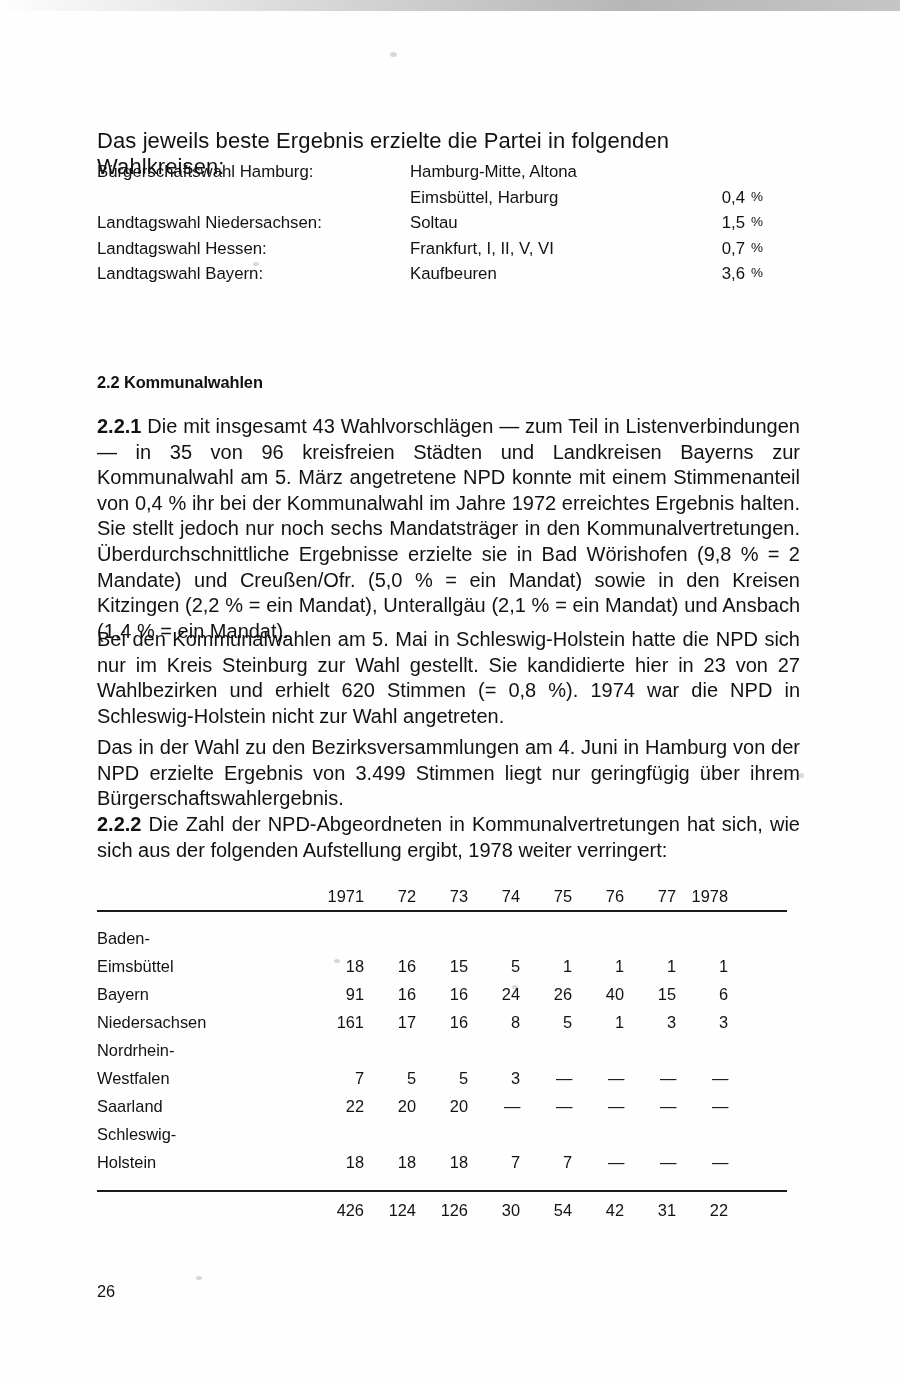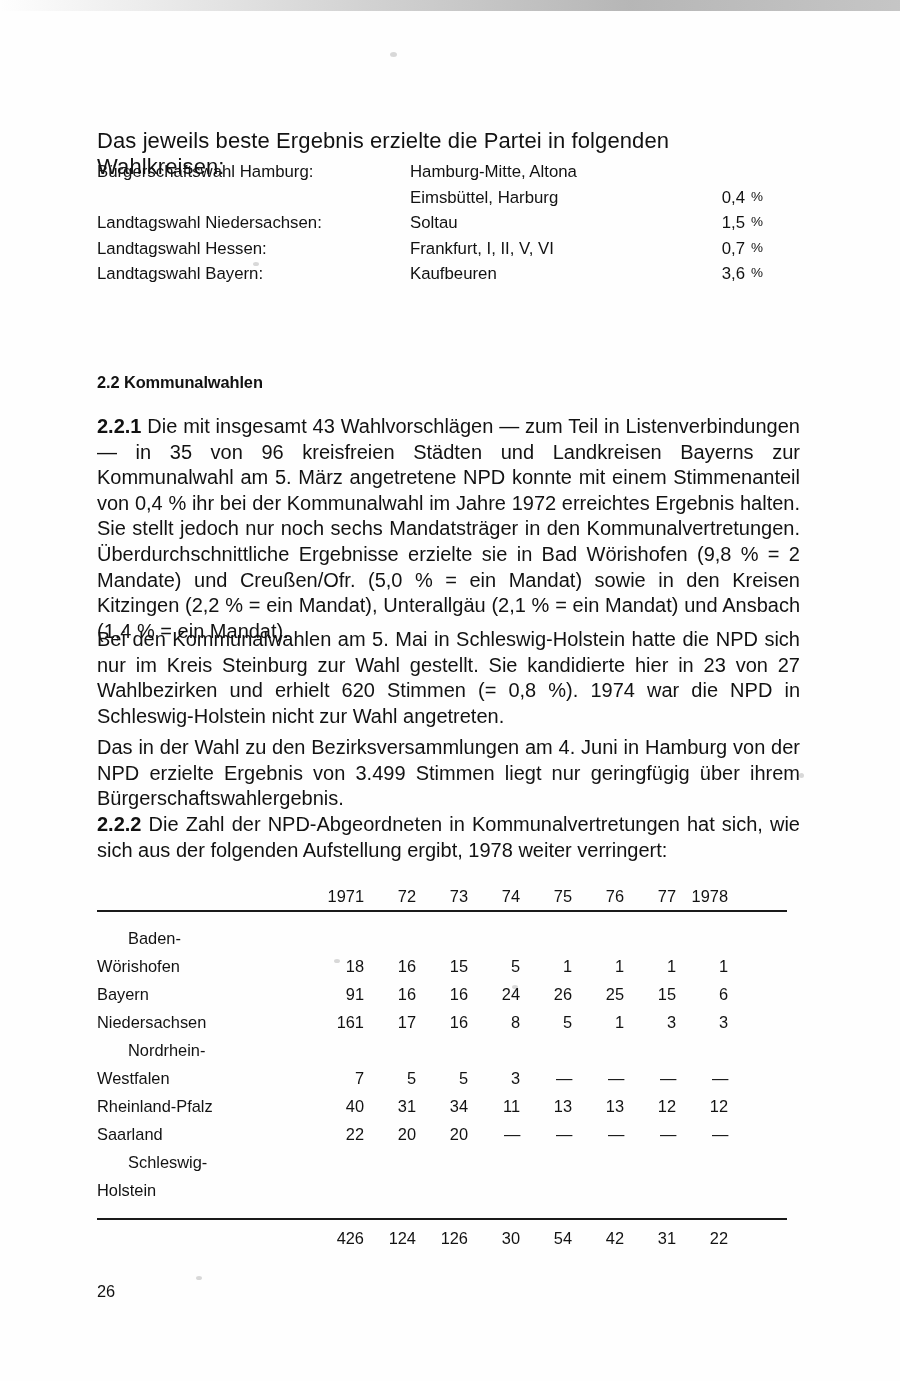--- a/index.html
+++ b/index.html
@@ -156,21 +156,20 @@
     left: 0;
     bottom: 2px;
     line-height: 28px;
   }
   .trow .label .l1 {
     position: absolute;
     left: 0;
     top: -28px;
     line-height: 28px;
     white-space: nowrap;
-    margin-left: 31px;
   }
   .cells {
     position: absolute;
     left: 215px;
     bottom: 2px;
     line-height: 28px;
   }
   .cell {
     display: inline-block;
     width: 52px;
@@ -258,52 +257,49 @@
           <span class="cell">1971</span><span class="cell">72</span><span class="cell">73</span><span class="cell">74</span><span class="cell">75</span><span class="cell">76</span><span class="cell">77</span><span class="cell">1978</span>
         </span>
       </div>
 
       <div class="rule"></div>
       <div class="spacer-14"></div>
 
       <div class="tbl-body">
 
         <div class="trow tall">
-          <span class="label"><span class="l1">Baden-</span><span>Wörishofen</span></span>
+          <span class="label"><span class="l1">Baden-</span><span>Eimsbüttel</span></span>
           <span class="cells"><span class="cell">18</span><span class="cell">16</span><span class="cell">15</span><span class="cell">5</span><span class="cell">1</span><span class="cell">1</span><span class="cell">1</span><span class="cell">1</span></span>
         </div>
 
         <div class="trow">
           <span class="label"><span>Bayern</span></span>
-          <span class="cells"><span class="cell">91</span><span class="cell">16</span><span class="cell">16</span><span class="cell">24</span><span class="cell">26</span><span class="cell">25</span><span class="cell">15</span><span class="cell">6</span></span>
+          <span class="cells"><span class="cell">91</span><span class="cell">16</span><span class="cell">16</span><span class="cell">24</span><span class="cell">26</span><span class="cell">40</span><span class="cell">15</span><span class="cell">6</span></span>
         </div>
 
 
         <div class="trow">
           <span class="label"><span>Niedersachsen</span></span>
           <span class="cells"><span class="cell">161</span><span class="cell">17</span><span class="cell">16</span><span class="cell">8</span><span class="cell">5</span><span class="cell">1</span><span class="cell">3</span><span class="cell">3</span></span>
         </div>
 
         <div class="trow tall">
           <span class="label"><span class="l1">Nordrhein-</span><span>Westfalen</span></span>
           <span class="cells"><span class="cell">7</span><span class="cell">5</span><span class="cell">5</span><span class="cell">3</span><span class="cell dash">—</span><span class="cell dash">—</span><span class="cell dash">—</span><span class="cell dash">—</span></span>
         </div>
 
-        <div class="trow">
-          <span class="label"><span>Rheinland-Pfalz</span></span>
-          <span class="cells"><span class="cell">40</span><span class="cell">31</span><span class="cell">34</span><span class="cell">11</span><span class="cell">13</span><span class="cell">13</span><span class="cell">12</span><span class="cell">12</span></span>
-        </div>
 
         <div class="trow">
           <span class="label"><span>Saarland</span></span>
           <span class="cells"><span class="cell">22</span><span class="cell">20</span><span class="cell">20</span><span class="cell dash">—</span><span class="cell dash">—</span><span class="cell dash">—</span><span class="cell dash">—</span><span class="cell dash">—</span></span>
         </div>
 
         <div class="trow tall">
           <span class="label"><span class="l1">Schleswig-</span><span>Holstein</span></span>
+          <span class="cells"><span class="cell">18</span><span class="cell">18</span><span class="cell">18</span><span class="cell">7</span><span class="cell">7</span><span class="cell dash">—</span><span class="cell dash">—</span><span class="cell dash">—</span></span>
         </div>
 
       </div>
 
       <div class="spacer-12"></div>
       <div class="rule"></div>
       <div class="spacer-6"></div>
 
       <div class="trow">
         <span class="cells"><span class="cell">426</span><span class="cell">124</span><span class="cell">126</span><span class="cell">30</span><span class="cell">54</span><span class="cell">42</span><span class="cell">31</span><span class="cell">22</span></span>

